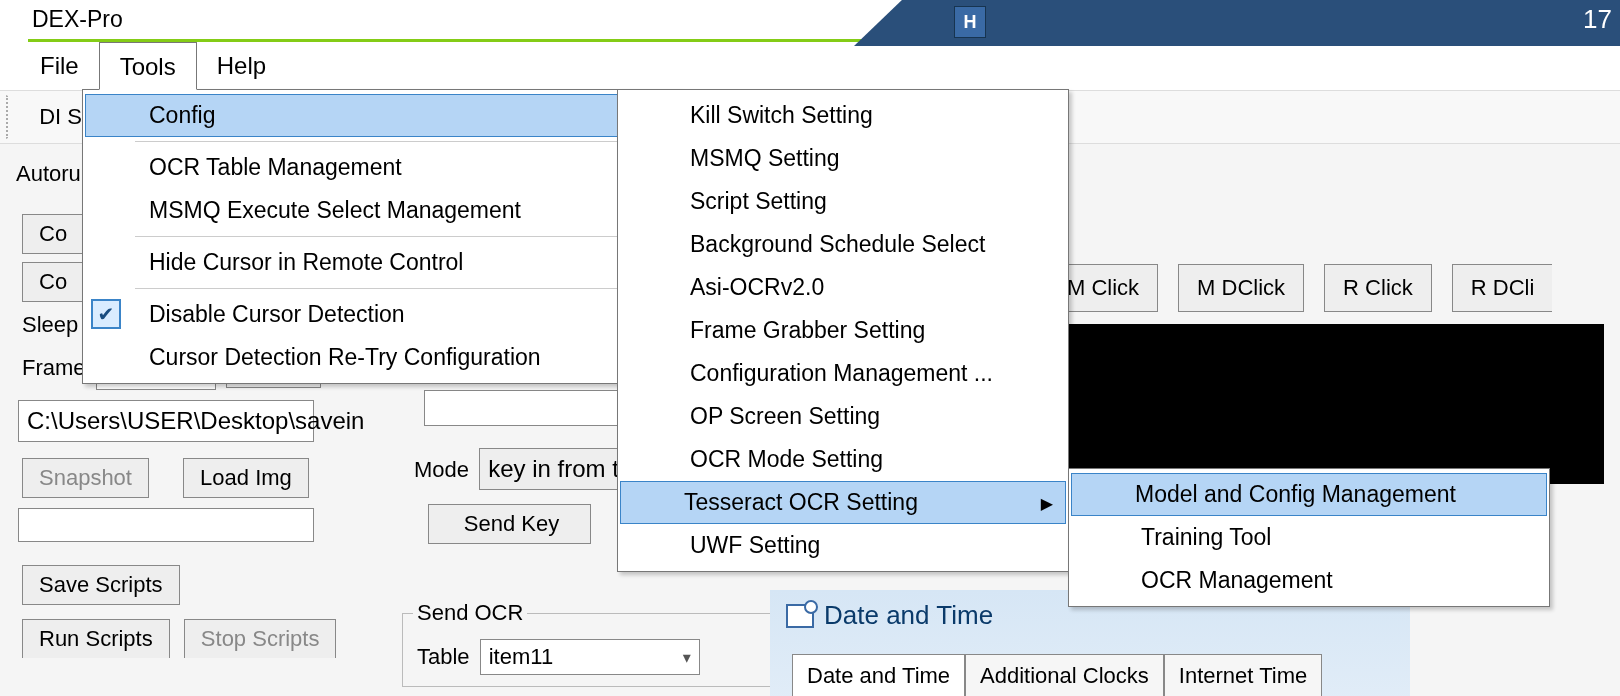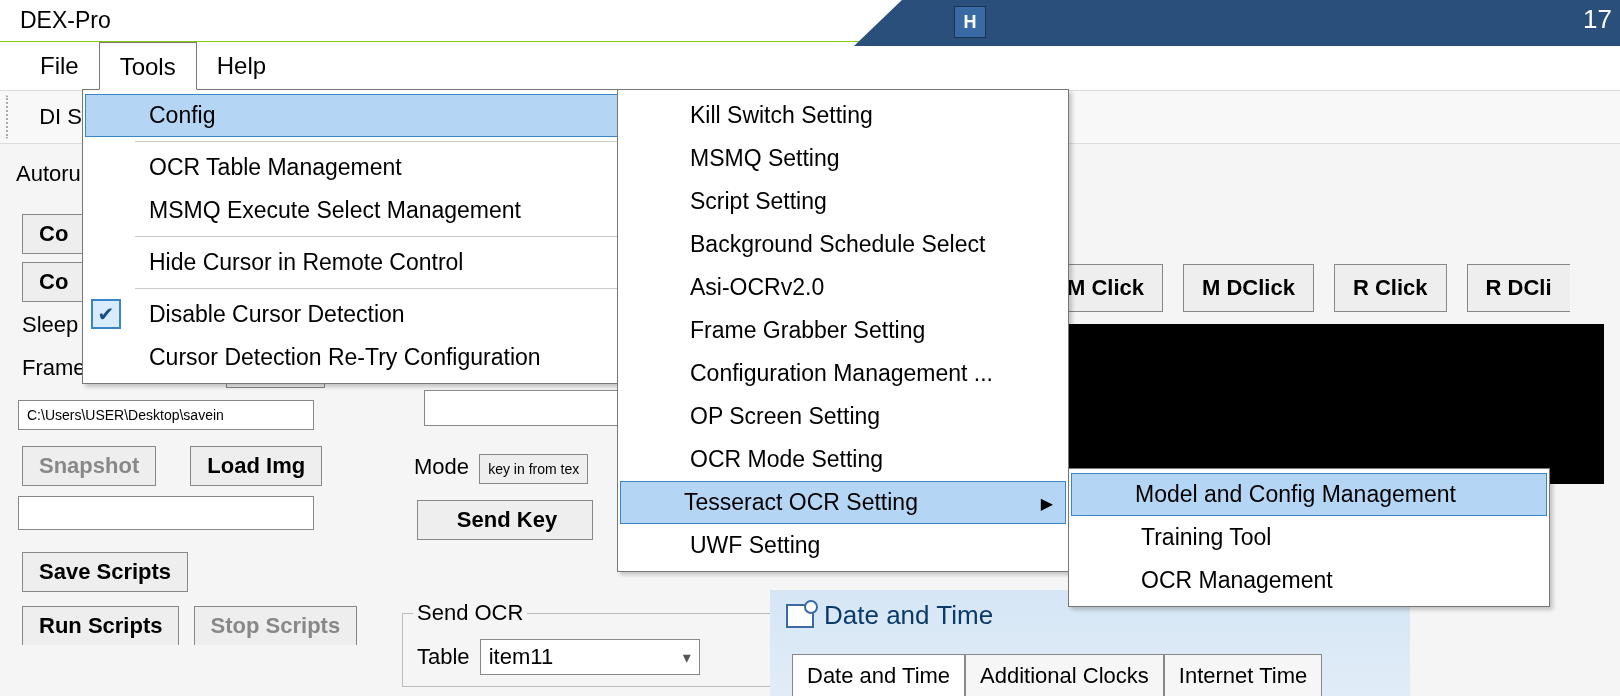--- a/index.html
+++ b/index.html
@@ -1,19 +1,19 @@
 <!DOCTYPE html>
 <html><head>
 <meta charset="utf-8">
 <style>
   * { box-sizing: border-box; }
   html, body { margin:0; padding:0; width:1620px; height:696px; overflow:hidden; font-family: "Segoe UI", Tahoma, sans-serif; font-size:22px; color:#000; background:#fff; }
 
   
-  .titlebar { position:relative; height:42px; border-bottom:1px solid #84cc16; display:flex; align-items:center; padding-left:20px; }
+  .titlebar { position:relative; height:42px; border-bottom:3px solid #84cc16; display:flex; align-items:center; padding-left:4px;margin-left:28px; }
   .titlebar .title { font-size:23px; }
   .titlebar .notch { position:absolute; top:-2px; right:0; height:48px; width:716px; background:#2a4f7a; color:#fff; display:flex; align-items:center; }
   .titlebar .notch::before { content:""; position:absolute; left:-50px; top:0; width:0; height:0; border-top:48px solid transparent; border-right:50px solid #2a4f7a; }
   .notch-icon { position:absolute; left:50px; top:8px; width:32px; height:32px; background:#3a6aa5; border:1px solid #173450; display:flex; align-items:center; justify-content:center; color:#fff; font-weight:bold; font-size:18px; }
   .notch-num { position:absolute; right:8px; top:6px; font-size:26px; }
 
   
   .menubar { display:flex; align-items:stretch; height:48px; padding-left:20px; border-bottom:0px; }
   .menubar .mitem { padding:10px 20px 10px 20px; font-size:24px; }
   .menubar .mitem.open { border:1px solid #777; border-bottom:1px solid #fff; background:#fff; position:relative; z-index:50; }
@@ -33,23 +33,23 @@
   
   .content { position:relative; width:100%; height:calc(696px - 42px - 48px); background:#f5f5f5; }
 
   .tabstrip { position:absolute; top:0; left:0; right:0; height:54px; background:#f8f8f8; display:flex; align-items:center; padding-left:6px; gap:6px; border-top:1px solid #ddd; border-bottom:1px solid #ddd; }
   .tabstrip .tab-stub { font-size:22px; padding:8px 6px; border:1px solid transparent; }
 
   .row-buttons { position:absolute; top:60px; left:0; right:0; height:48px; display:flex; align-items:center; padding-left:6px; gap:8px; }
   .row-buttons .stub { font-size:22px; padding:6px 10px; }
 
   .leftcol { position:absolute; top:120px; left:18px; width:360px; }
-  .btn { display:inline-block; background:#eee; border:1px solid #888; padding:6px 16px; font-size:22px; margin:4px 4px;font-weight:bold; }
+  .btn { display:inline-block; background:#eee; border:1px solid #888; padding:6px 16px; font-size:22px; margin:4px 4px; }
   .btn.disabled { color:#888; }
-  .txtbox { display:inline-block; background:#fff; border:1px solid #888; padding:6px 8px; font-size:14px; }
+  .txtbox { display:inline-block; background:#fff; border:1px solid #888; padding:6px 8px; font-size:24px; }
   .lbl { font-size:22px; display:inline-block; margin:6px 4px; }
 
   .midcol { position:absolute; top:300px; left:410px; width:310px; }
   fieldset.sendocr { position:absolute; top:510px; left:400px; width:372px; border:1px solid #bbb; padding:12px 10px 10px 10px; }
   fieldset.sendocr legend { font-size:22px; padding:0 4px; }
   .combo { display:inline-flex; align-items:center; border:1px solid #888; background:#fff; padding:4px 8px; width:220px; justify-content:space-between; }
   .combo .chev { font-size:16px; color:#555; }
 
   .rightarea { position:absolute; top:168px; right:16px; width:560px; }
   .click-buttons { display:flex; gap:12px; align-items:center; height:60px; }
@@ -128,21 +128,21 @@
 
   <div class="midcol">
     <div>
       <span class="txtbox" style="width:270px; height:36px; margin-left:14px;">&nbsp;</span>
     </div>
     <div style="margin-top:22px;">
       <span class="lbl">Mode</span>
       <span class="txtbox" style="background:#eee;">key in from tex</span>
     </div>
     <div style="margin-top:10px;">
-      <span class="btn" style="width:176px; text-align:center; margin-left:7px;padding-left:20px;">Send Key</span>
+      <span class="btn" style="width:163px; text-align:center; margin-left:18px;padding-left:20px;">Send Key</span>
     </div>
   </div>
 
   <fieldset class="sendocr">
     <legend>Send OCR</legend>
     <span class="lbl">Table</span>
     <span class="combo">
       <span>item11</span>
       <span class="chev">▾</span>
     </span>

